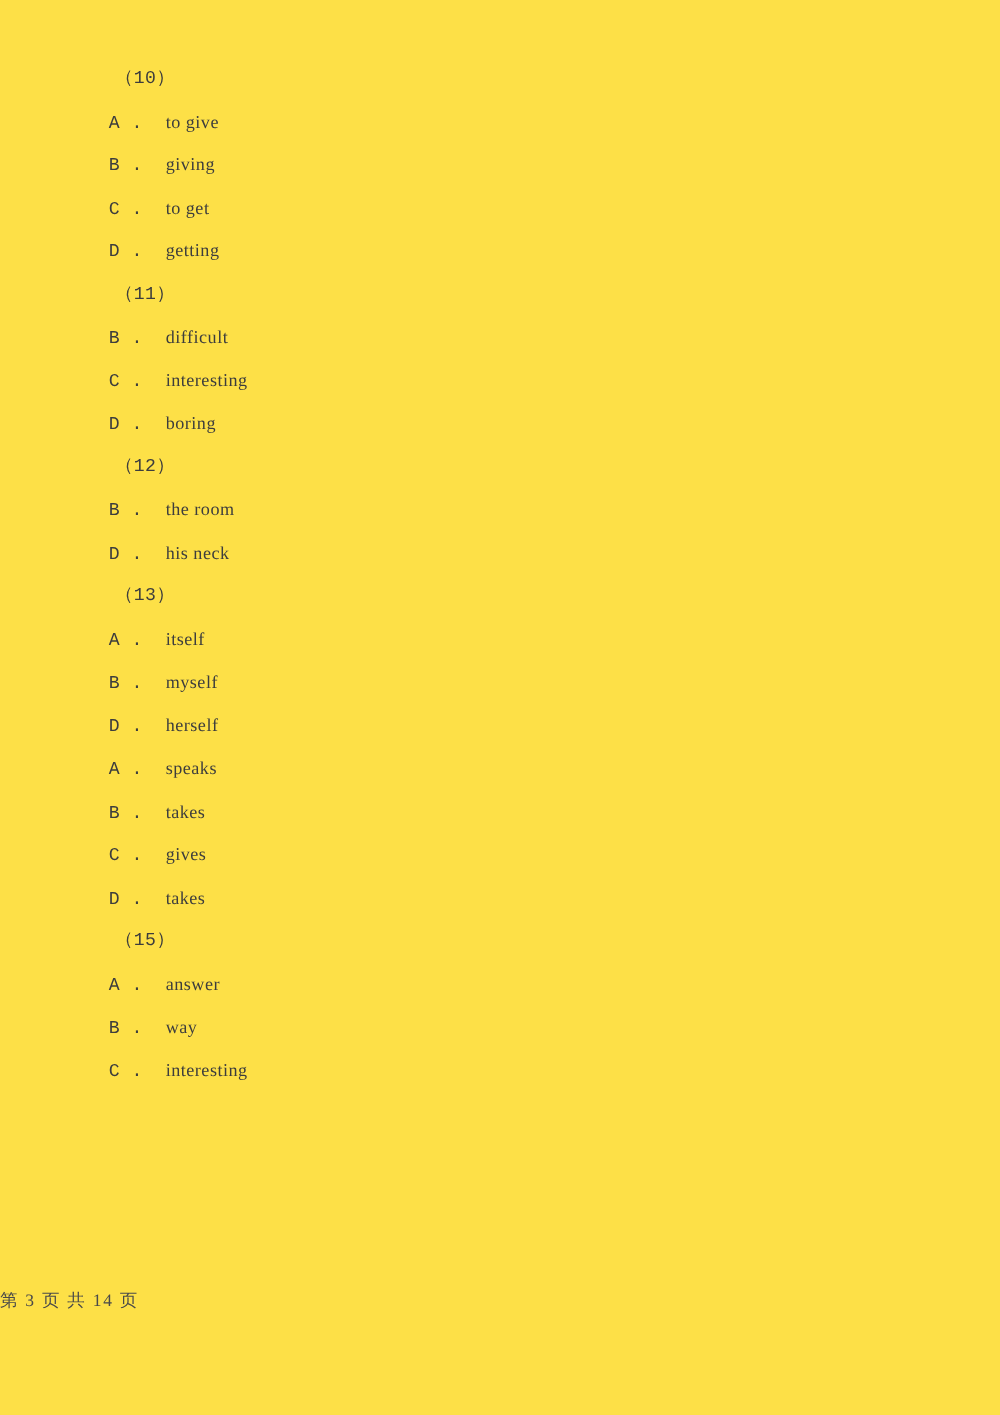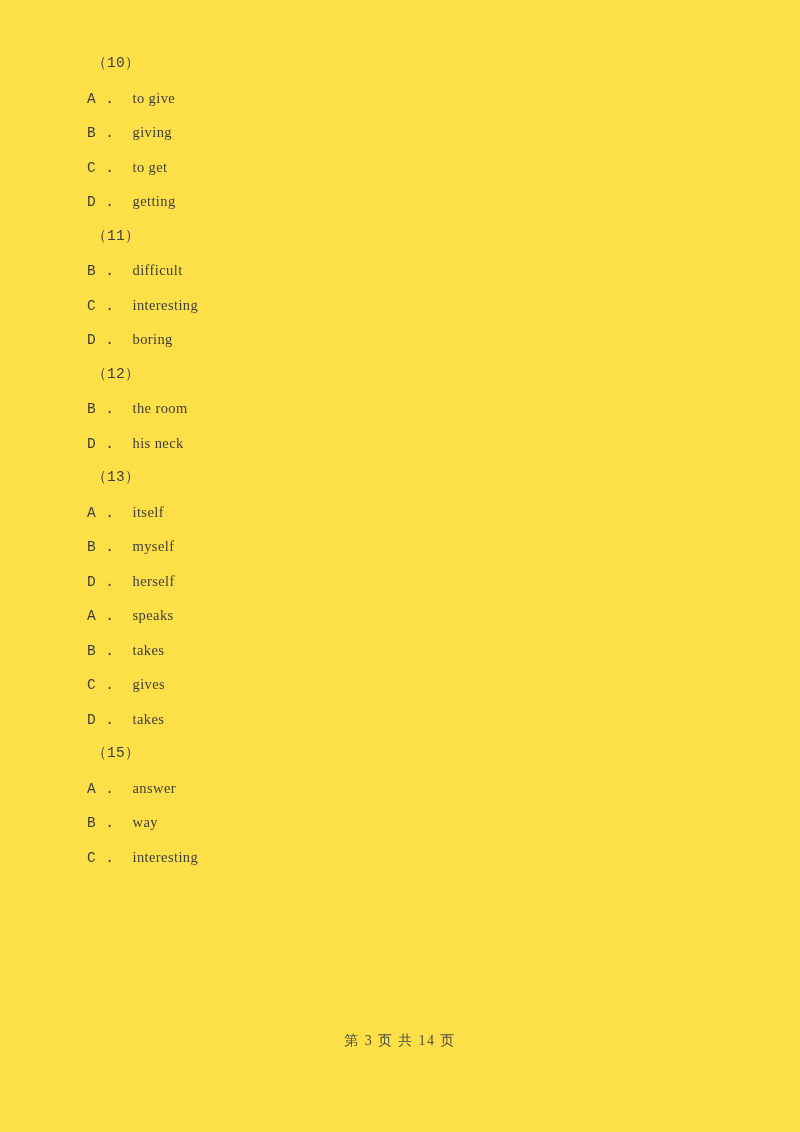--- a/index.html
+++ b/index.html
@@ -55,21 +55,20 @@
   }
   .opt-text {
     display: inline;
     font-family: Liberation Serif, serif;
   }
   .footer {
     position: absolute;
     left: 0;
     right: 0;
     top: 1032px;
-    text-align: center;
     font-size: 14px;
     letter-spacing: 1.4px;
     color: #4a4a4a;
     font-family: "Liberation Serif", "DejaVu Serif", serif;
     white-space: pre;
   }
 </style>
 </head>
 <body>
 

